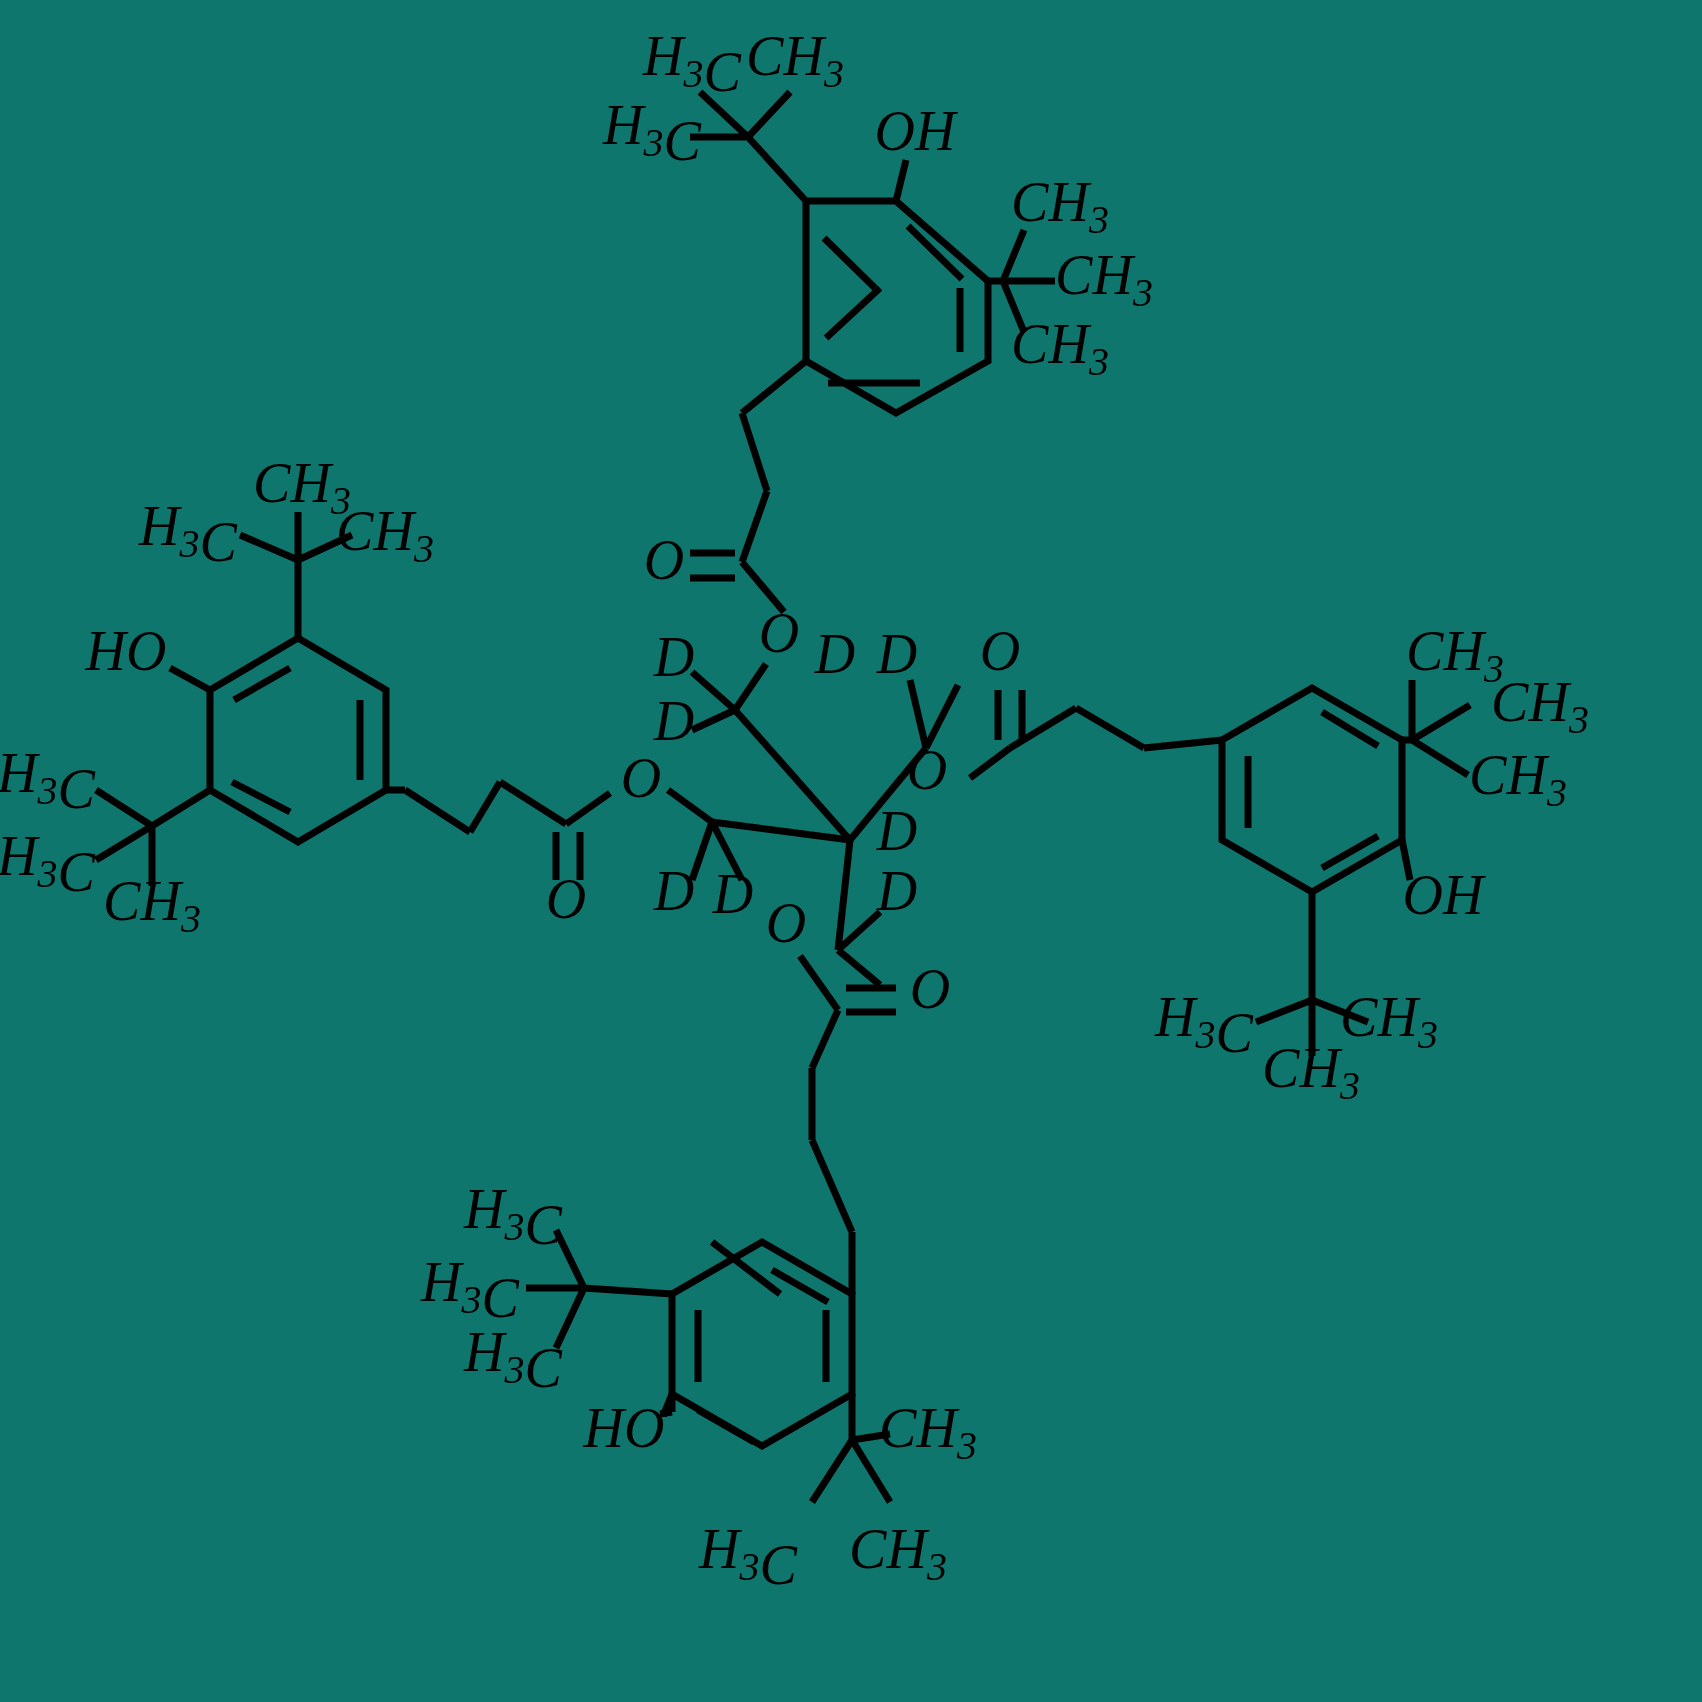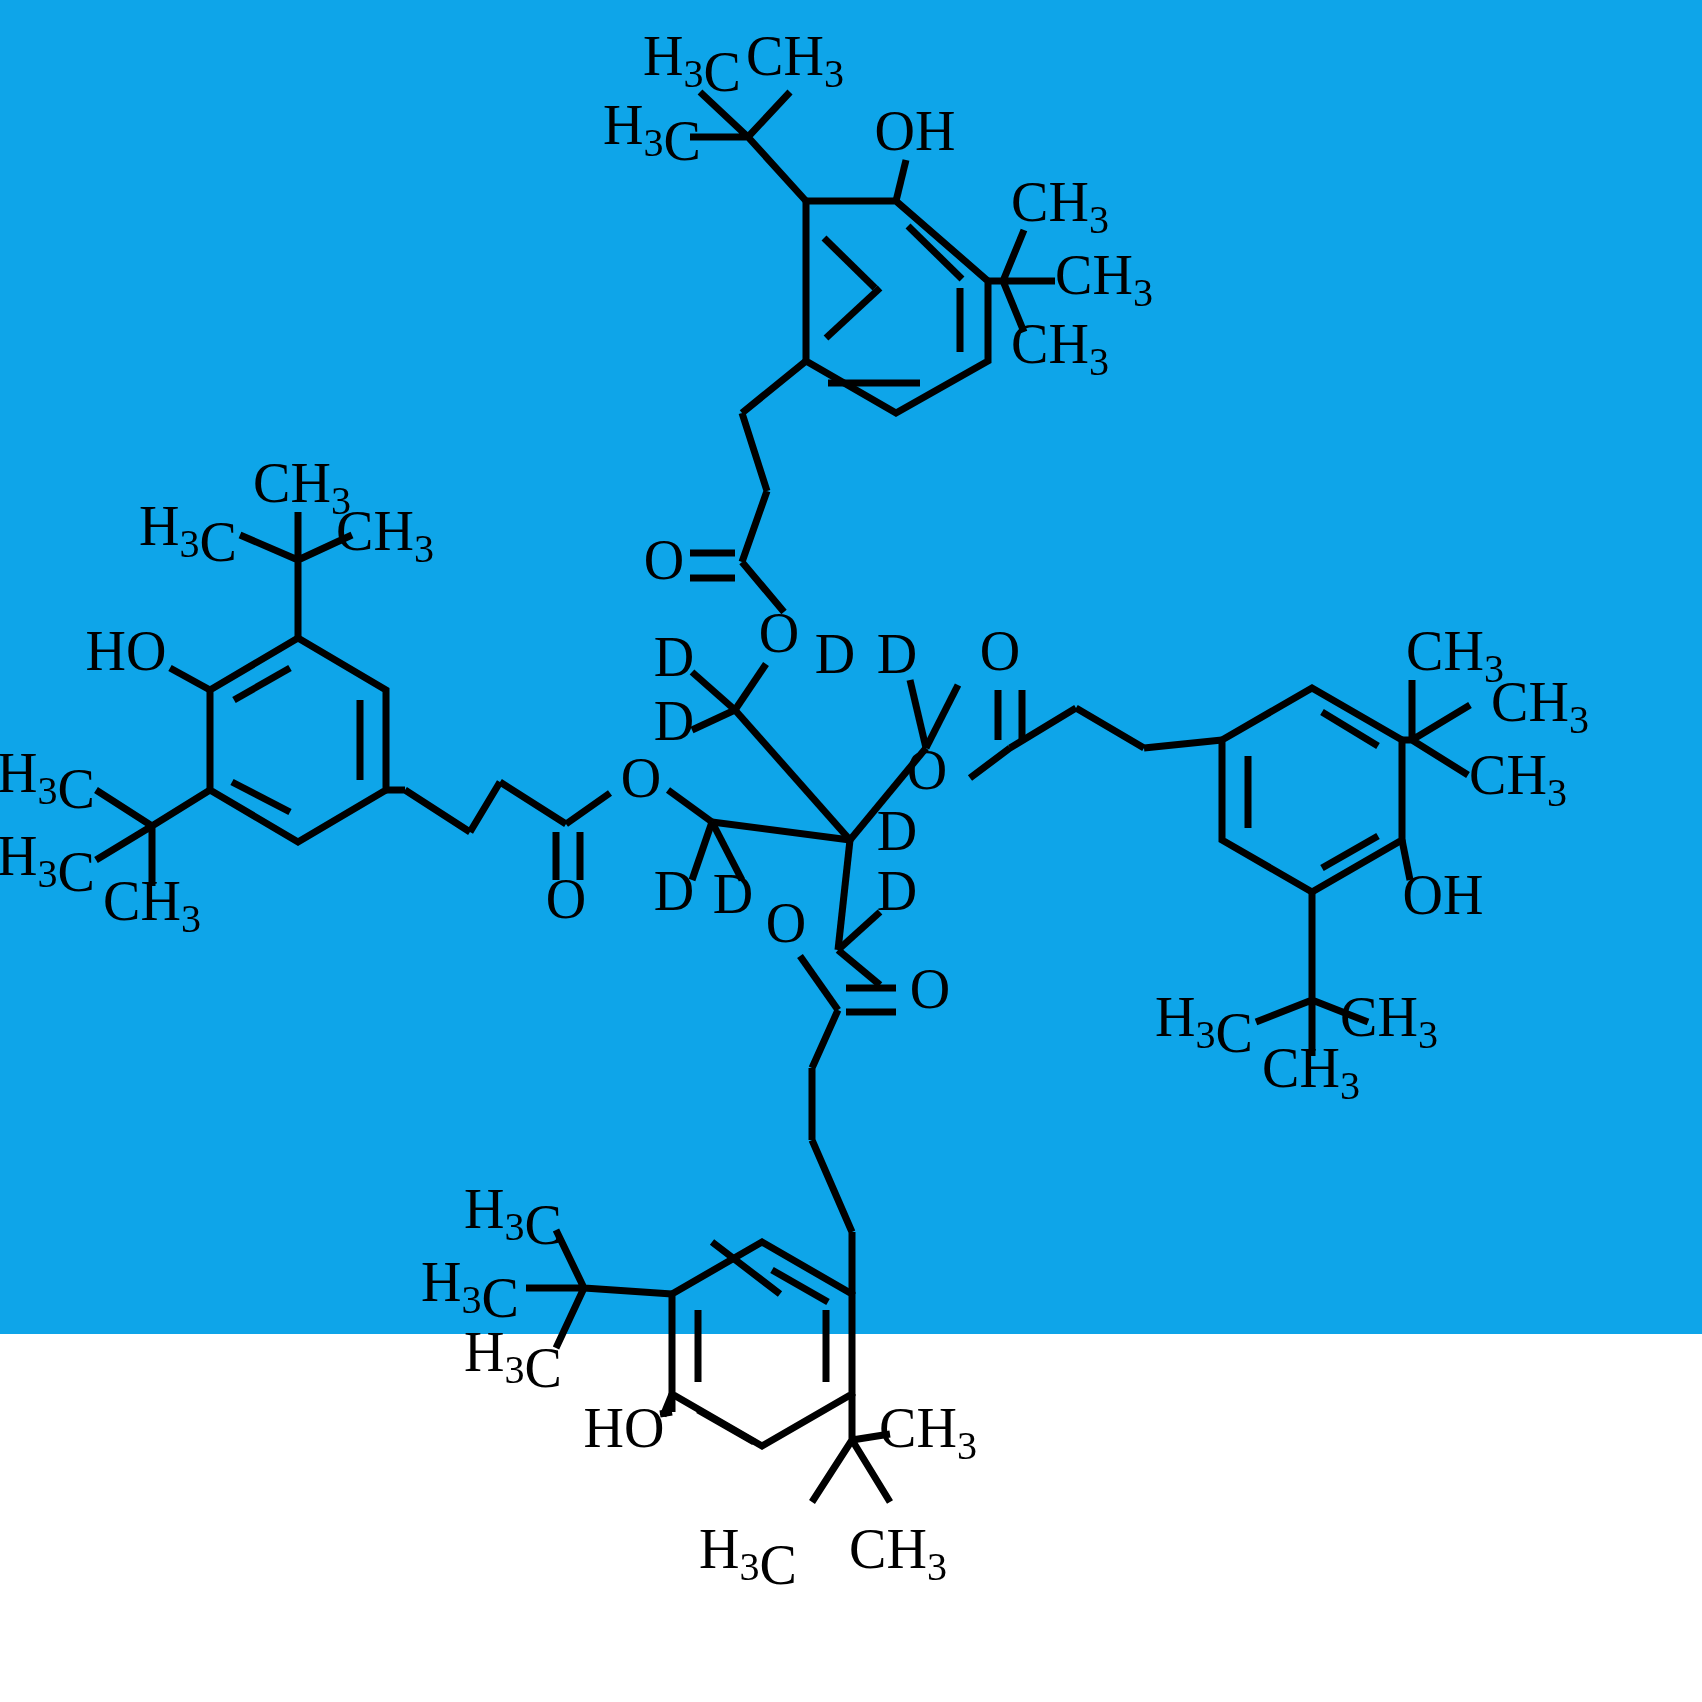--- a/index.html
+++ b/index.html
@@ -1,18 +1,18 @@
 <!DOCTYPE html>
 <html><head>
 <meta charset="utf-8">
 <style>
   html,body{margin:0;padding:0;background:#ffffff;}
   body{width:1702px;height:1702px;overflow:hidden;
        font-family:"Liberation Serif", serif;}
-  #stage{position:relative;width:1702px;height:1334px;background:#0ea5e9;}
+  #stage{position:relative;width:1702px;height:1702px;background:#0f766e;font-style:italic;}
   svg#mol{position:absolute;left:0;top:0;width:1702px;height:1702px;}
   .bond{stroke:#000;stroke-width:7;stroke-linecap:butt;fill:none;}
   .bond-inner{stroke:#000;stroke-width:7;fill:none;}
   .atom{font-family:"Liberation Serif", serif;font-size:56px;fill:#000;
         dominant-baseline:middle;}
 </style>
 </head>
 <body>
 
 <div id="stage">

